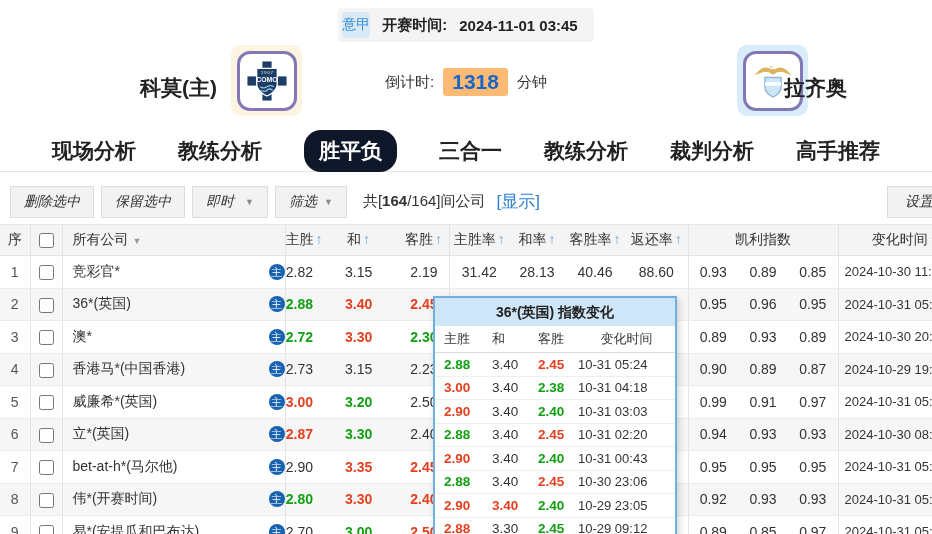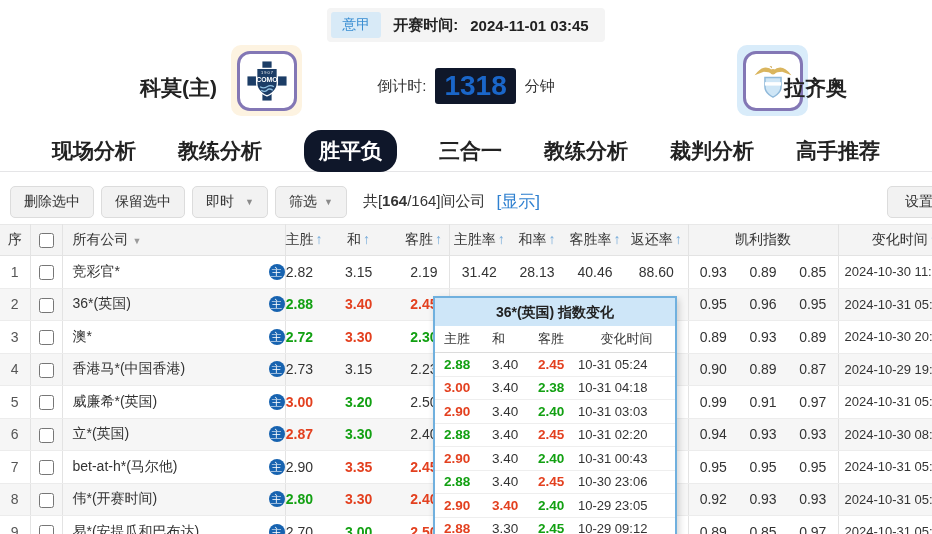--- a/index.html
+++ b/index.html
@@ -6,41 +6,41 @@
   html,body { margin:0; padding:0; }
   body {
     width:932px; height:534px; overflow:hidden; position:relative;
     background:#fff; color:#333;
     font-family:"Liberation Sans","DejaVu Sans",sans-serif;
     font-size:14px;
   }
   
   .topbar { display:flex; justify-content:center; padding-top:8px; }
   .kickoff-box { background:#f4f4f4; border-radius:4px; display:flex; align-items:center; gap:12px; padding:4px 16px 4px 4px; }
-  .league-chip { background:#d8eaf7; color:#3a8ed2; padding:4px 11px; border-radius:3px; font-size:14px; }
+  .league-chip { background:#d8eaf7; color:#3a8ed2; padding:4px 0; border-radius:3px; font-size:14px; }
   .kick-label, .kick-time { font-weight:bold; color:#222; font-size:15px; }
   
   .match { position:relative; height:88px; }
   .team-name { position:absolute; font-size:21px; font-weight:bold; color:#222; top:32px; }
   .home-name { left:140px; }
   .away-name { left:784px; }
   .logo-box { position:absolute; top:3px; width:71px; height:71px; border-radius:10px; display:flex; align-items:center; justify-content:center; }
   .home-logo-box { left:231px; background:#fdf3e1; }
   .away-logo-box { left:737px; background:#d9ecfa; }
   .logo-inner { width:60px; height:60px; background:#fff; border:3px solid #8377b5; border-radius:13px; display:flex; align-items:center; justify-content:center; }
   .countdown { position:absolute; left:0; right:0; top:26px; display:flex; justify-content:center; align-items:center; gap:9px; }
   .cd-label, .cd-unit { font-size:15px; color:#333; }
-  .cd-value { font-size:28px; font-weight:bold; color:#1a66c9; background:#0f172a; border-radius:3px; padding:2px 9px; }
+  .cd-value { font-size:21px; font-weight:bold; color:#1a66c9; background:#fdba74; border-radius:3px; padding:2px 9px; }
   
   .nav { display:flex; justify-content:center; align-items:center; gap:42px; height:42px; border-bottom:1px solid #e5e5e7; }
   .tab { font-size:21px; font-weight:bold; color:#222; cursor:pointer; }
   .tab.active { background:#0f172a; color:#fff; padding:7px 15px; border-radius:17px; }
   
   .toolbar { position:relative; display:flex; align-items:center; gap:7px; margin:14px 0 0 10px; height:31px; }
-  .tbtn { background:#f2f2f2; border:1px solid #dcdcdc; border-radius:5px; padding:6px 13px; font-size:14px; color:#333; white-space:nowrap; }
+  .tbtn { background:#f2f2f2; border:1px solid #dcdcdc; border-radius:0; padding:6px 13px; font-size:14px; color:#333; white-space:nowrap;font-style:italic; }
   .dropdown { display:flex; align-items:center; justify-content:space-between; }
   .dd-instant { width:76px; }
   .caret { color:#8a8a8a; font-size:9px; margin-left:7px; }
   .count-text { margin-left:9px; font-size:15px; color:#333; }
   .count-bold { font-weight:bold; }
   .show-link { color:#2f80d0; font-size:17px; margin-left:4px; cursor:pointer; }
   .settings-btn { position:absolute; left:877px; top:0; width:96px; }
   
   .table-wrap { margin-top:7px; }
   table { border-collapse:collapse; table-layout:fixed; width:970px; }

